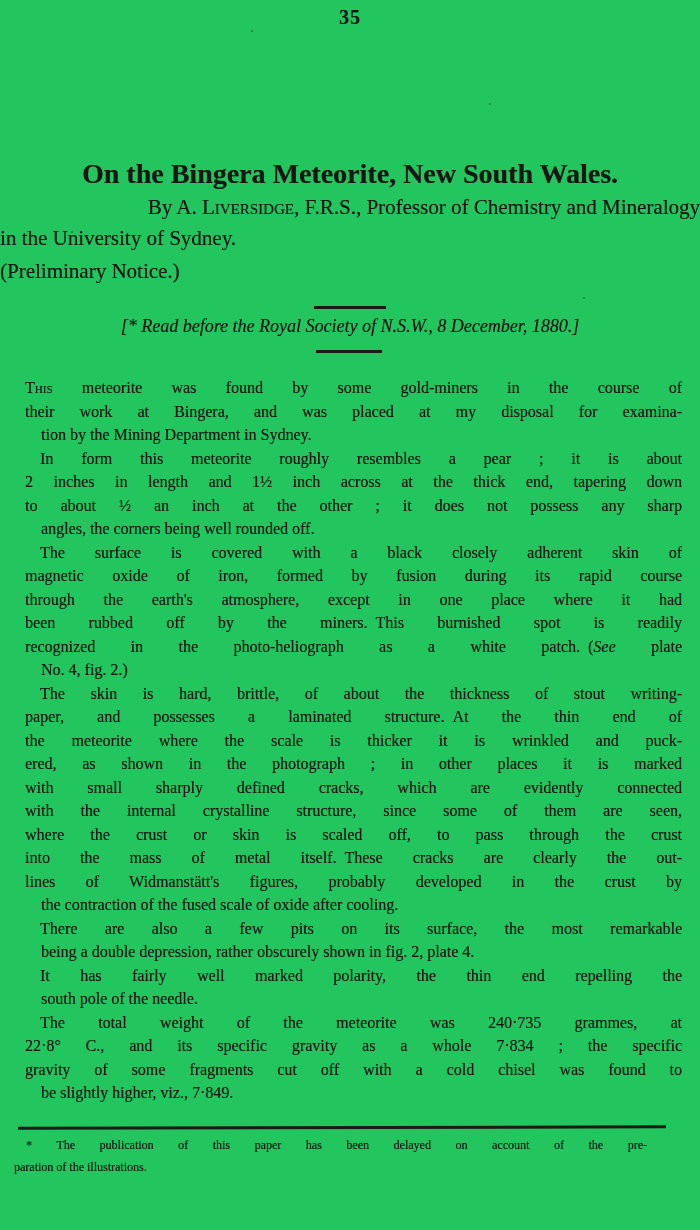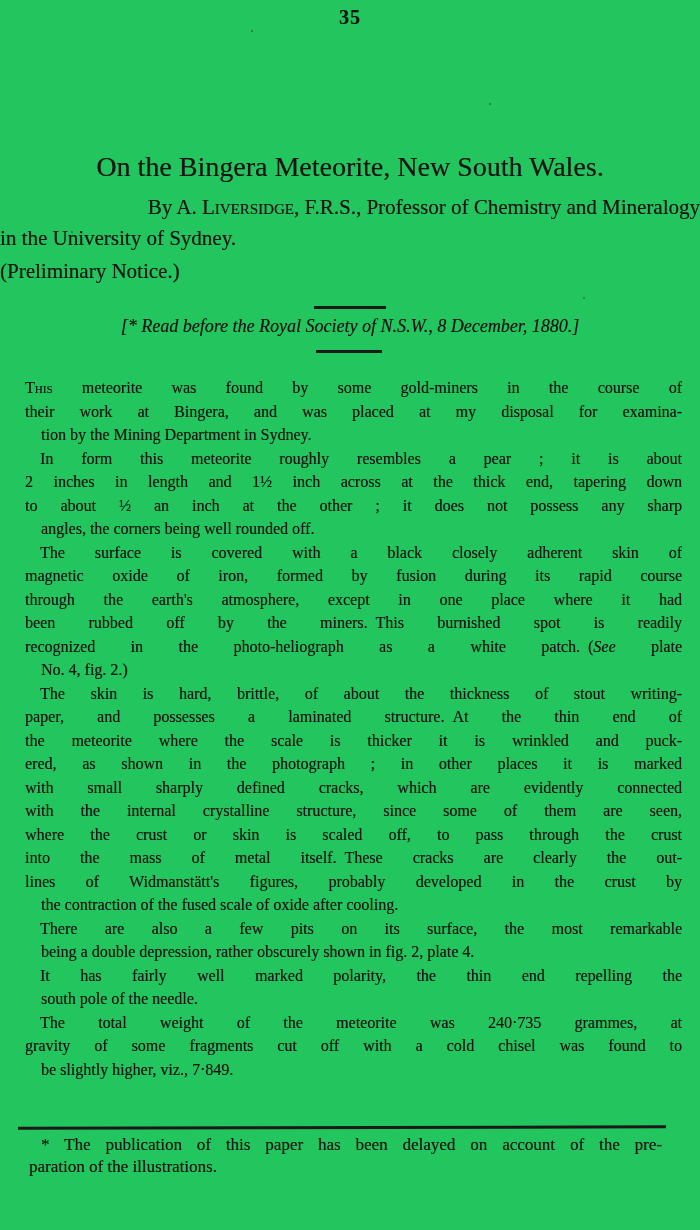--- a/index.html
+++ b/index.html
@@ -18,24 +18,24 @@
     position: absolute;
     top: 6px; left: 0; right: 0;
     text-align: center;
     font-size: 20px;
     font-weight: 700;
     letter-spacing: 1px;
   }
   .title {
     position: absolute;
     top: 144px; left: 0; right: 0;
-    margin: 5px;
+    margin: 12px;
     text-align: center;
     font-size: 28px;
-    font-weight: 400;
+    font-weight: 700;
     line-height: 36px;
   }
   .byline-l1 {
     position: absolute;
     top: 194px; left: 0; right: 0;
     text-align: right;
     font-size: 21px;
     line-height: 26px;
   }
   .byline-l2 {
@@ -89,22 +89,22 @@
   .st-smallcaps { font-variant: small-caps; }
   .st-italic { font-style: italic; }
   .footnote-rule {
     position: absolute;
     top: 1126px; left: 18px; width: 648px; height: 3px;
     background: #1b1a19;
     transform: rotate(-0.12deg);
   }
   .footnote {
     position: absolute;
-    top: 1134px; left: 29px; width: 633px;
-    font-size: 17px;
+    top: 1134px; left: 14px; width: 633px;
+    font-size: 12px;
     line-height: 22px;
   }
   .fn-line { text-align: left; }
   .fn-line.fn-first {
     padding-left: 12px;
     text-align: justify;
     text-align-last: justify;
   }
   
   .speck { position: absolute; background: rgba(40,38,35,0.5); border-radius: 50%; }
@@ -156,20 +156,21 @@
       <div class="line">with the internal crystalline structure, since some of them are seen,</div>
       <div class="line">where the crust or skin is scaled off, to pass through the crust</div>
       <div class="line">into the mass of metal itself. These cracks are clearly the out-</div>
       <div class="line">lines of Widmanstätt's figures, probably developed in the crust by</div>
       <div class="line last">the contraction of the fused scale of oxide after cooling.</div>
       <div class="line indent">There are also a few pits on its surface, the most remarkable</div>
       <div class="line last">being a double depression, rather obscurely shown in fig. 2, plate 4.</div>
       <div class="line indent">It has fairly well marked polarity, the thin end repelling the</div>
       <div class="line last">south pole of the needle.</div>
       <div class="line indent">The total weight of the meteorite was 240·735 grammes, at</div>
+      <div class="line">22·8° C., and its specific gravity as a whole 7·834 ; the specific</div>
       <div class="line">gravity of some fragments cut off with a cold chisel was found to</div>
       <div class="line last">be slightly higher, viz., 7·849.</div>
     </div>
 
   <div class="footnote-rule"></div>
 
   <div class="footnote">
       <div class="fn-line fn-first">* The publication of this paper has been delayed on account of the pre-</div>
       <div class="fn-line">paration of the illustrations.</div>
     </div>

